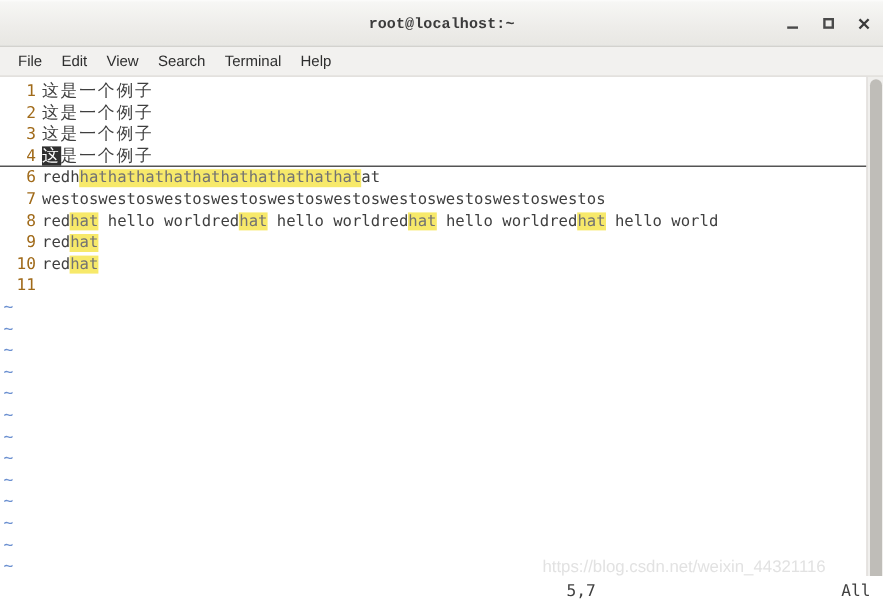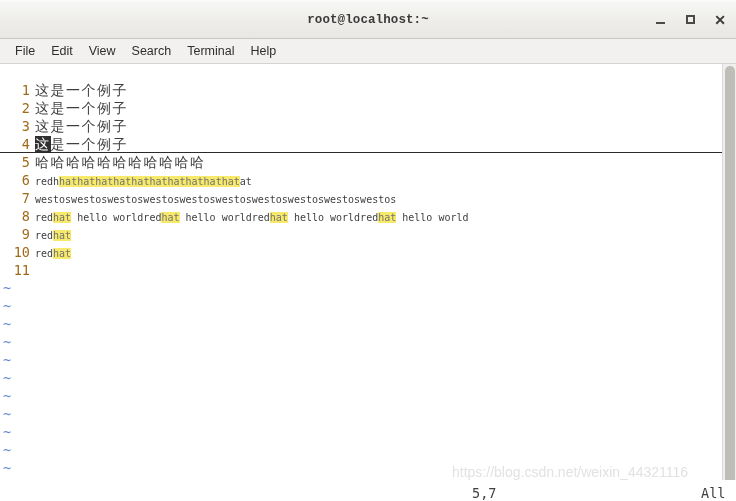--- a/index.html
+++ b/index.html
@@ -103,21 +103,21 @@
     height: 438px;
     background: #ffffff;
     overflow: hidden;
   }
   .term-inner {
     position: absolute;
     left: 0;
     top: 0;
     right: 14px;
     bottom: 0;
-    padding-top: 17px;
+    padding-top: 3px;
     box-sizing: border-box;
   }
   .row {
     position: relative;
     height: 18px;
     line-height: 18px;
     white-space: pre;
     font-family: "DejaVu Sans Mono", "Liberation Mono", monospace;
     font-size: 13.5px;
     color: #3f3f3f;
@@ -138,21 +138,21 @@
     color: #a06a19;
     font-family: "DejaVu Sans Mono", "Liberation Mono", monospace;
     font-size: 13.5px;
   }
   .gap {
     display: inline-block;
     width: 5px;
   }
   .code {
     font-family: "DejaVu Sans Mono", "Liberation Mono", monospace;
-    font-size: 10px;
+    font-size: 13px;
     color: #3f3f3f;
     margin-top: 28px;
   }
   .cjk {
     font-family: "DejaVu Sans", sans-serif;
     font-size: 14px;
     letter-spacing: 1.5px;
     color: #3f3f3f;
   }
   .hl {
@@ -262,21 +262,20 @@
     <div class="menu-item">Terminal</div>
     <div class="menu-item">Help</div>
   </div>
 
   <div class="terminal">
     <div class="term-inner" id="editor-buffer">
         <div class="row"><span class="lnum">1</span><span class="gap"> </span><span class="cjk">这是一个例子</span></div>
         <div class="row"><span class="lnum">2</span><span class="gap"> </span><span class="cjk">这是一个例子</span></div>
         <div class="row"><span class="lnum">3</span><span class="gap"> </span><span class="cjk">这是一个例子</span></div>
         <div class="row cursorline"><span class="lnum">4</span><span class="gap"> </span><span class="cjk cursor">这</span><span class="cjk">是一个例子</span></div>
-        <div class="row"><span class="lnum">5</span><span class="gap"> </span><span class="cjk">哈哈哈哈哈哈哈哈哈哈哈</span></div>
         <div class="row"><span class="lnum">6</span><span class="gap"> </span><span class="code">redh</span><span class="code hl">hathathathathathathathathathat</span><span class="code">at</span></div>
         <div class="row"><span class="lnum">7</span><span class="gap"> </span><span class="code">westoswestoswestoswestoswestoswestoswestoswestoswestoswestos</span></div>
         <div class="row"><span class="lnum">8</span><span class="gap"> </span><span class="code">red</span><span class="code hl">hat</span><span class="code"> hello worldred</span><span class="code hl">hat</span><span class="code"> hello worldred</span><span class="code hl">hat</span><span class="code"> hello worldred</span><span class="code hl">hat</span><span class="code"> hello world</span></div>
         <div class="row"><span class="lnum">9</span><span class="gap"> </span><span class="code">red</span><span class="code hl">hat</span></div>
         <div class="row"><span class="lnum">10</span><span class="gap"> </span><span class="code">red</span><span class="code hl">hat</span></div>
         <div class="row"><span class="lnum">11</span><span class="gap"> </span></div>
         <div class="tilde-row">~</div>
         <div class="tilde-row">~</div>
         <div class="tilde-row">~</div>
         <div class="tilde-row">~</div>

